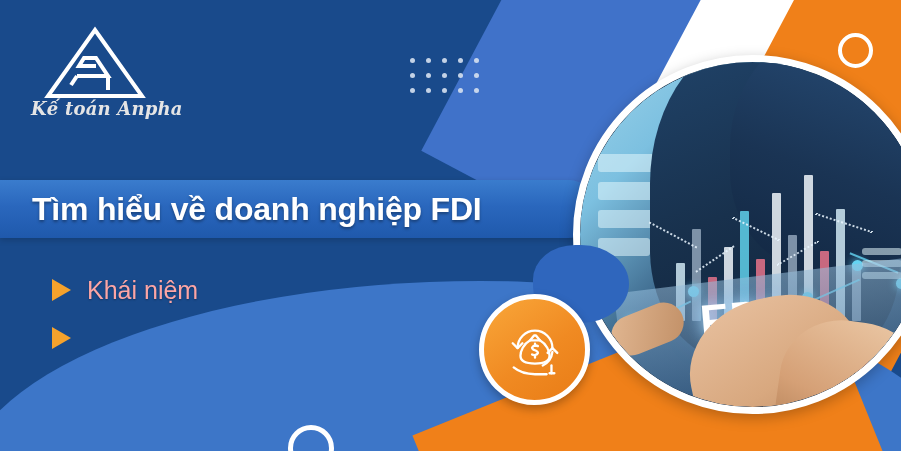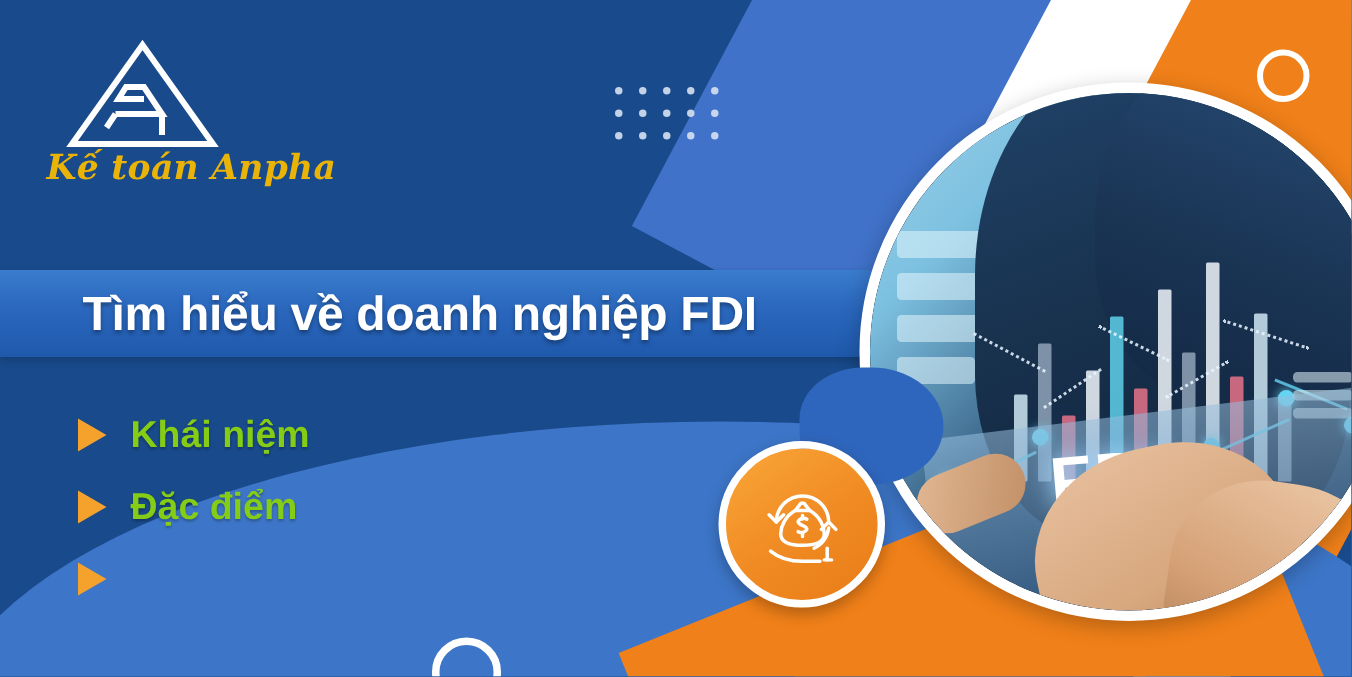--- a/index.html
+++ b/index.html
@@ -76,52 +76,52 @@
   
   .ring{position:absolute;border-radius:50%;border:4px solid #ffffff;}
   .ring-tr{left:838px;top:33px;width:27px;height:27px;}
   .ring-bl{left:288px;top:425px;width:36px;height:36px;border-width:5px;}
 
   
   .logo{position:absolute;left:30px;top:24px;width:130px;height:100px;}
   .logo svg{display:block;}
   .logo-word{
     position:absolute;left:1px;top:74px;width:128px;
-    color:#eab308;font-family:"DejaVu Serif", serif;
-    font-size:23px;font-style:italic;font-weight:700;
+    color:#e5e5e5;font-family:"DejaVu Serif", serif;
+    font-size:18px;font-style:italic;font-weight:700;
     letter-spacing:.2px;white-space:nowrap;
     text-align:center;
   }
 
   
   .title-bar{
     position:absolute;left:0;top:180px;width:597px;height:58px;
     background:linear-gradient(180deg,#3a7ccd 0%,#2a67bd 45%,#1f59ac 100%);
     border-radius:0 29px 29px 0;
     box-shadow:0 2px 6px rgba(0,0,0,.18);
-    display:flex;align-items:center;padding-left:23px;
+    display:flex;align-items:center;
   }
   .title-text{
     margin-left:32px;
     color:#ffffff;font-size:32px;font-weight:700;
     letter-spacing:-.2px;white-space:nowrap;
     text-shadow:0 2px 3px rgba(0,0,0,.35);
   }
 
   
   .bullets{position:absolute;left:52px;top:266px;}
   .bullet{display:flex;align-items:center;height:48px;}
   .bullet .arrow{
     width:0;height:0;margin-right:16px;
     border-top:11px solid transparent;
     border-bottom:11px solid transparent;
     border-left:19px solid #f5a22c;
   }
   .bullet .txt{
-    color:#84cc16;font-size:25px;font-weight:700;white-space:nowrap;
+    color:#fca5a5;font-size:25px;font-weight:400;white-space:nowrap;
     text-shadow:0 1px 2px rgba(0,0,0,.3);
   }
 
   
   .photo-circle{
     position:absolute;left:573px;top:55px;width:345px;height:345px;
     border-radius:50%;
     border:7px solid #ffffff;
     overflow:hidden;
     background:#11263f;
@@ -243,24 +243,20 @@
   </div>
 
   <div class="title-bar">
     <div class="title-text">Tìm hiểu về doanh nghiệp FDI</div>
   </div>
 
   <div class="bullets">
     <div class="bullet">
       <span class="arrow"></span>
       <span class="txt">Khái niệm</span>
-    </div>
-    <div class="bullet">
-      <span class="arrow"></span>
-      <span class="txt">Đặc điểm</span>
     </div>
     <div class="bullet">
       <span class="arrow"></span>
     </div>
   </div>
 
   <div class="photo-circle">
     <div class="photo-inner">
       <div class="ph-sky"></div>
 

